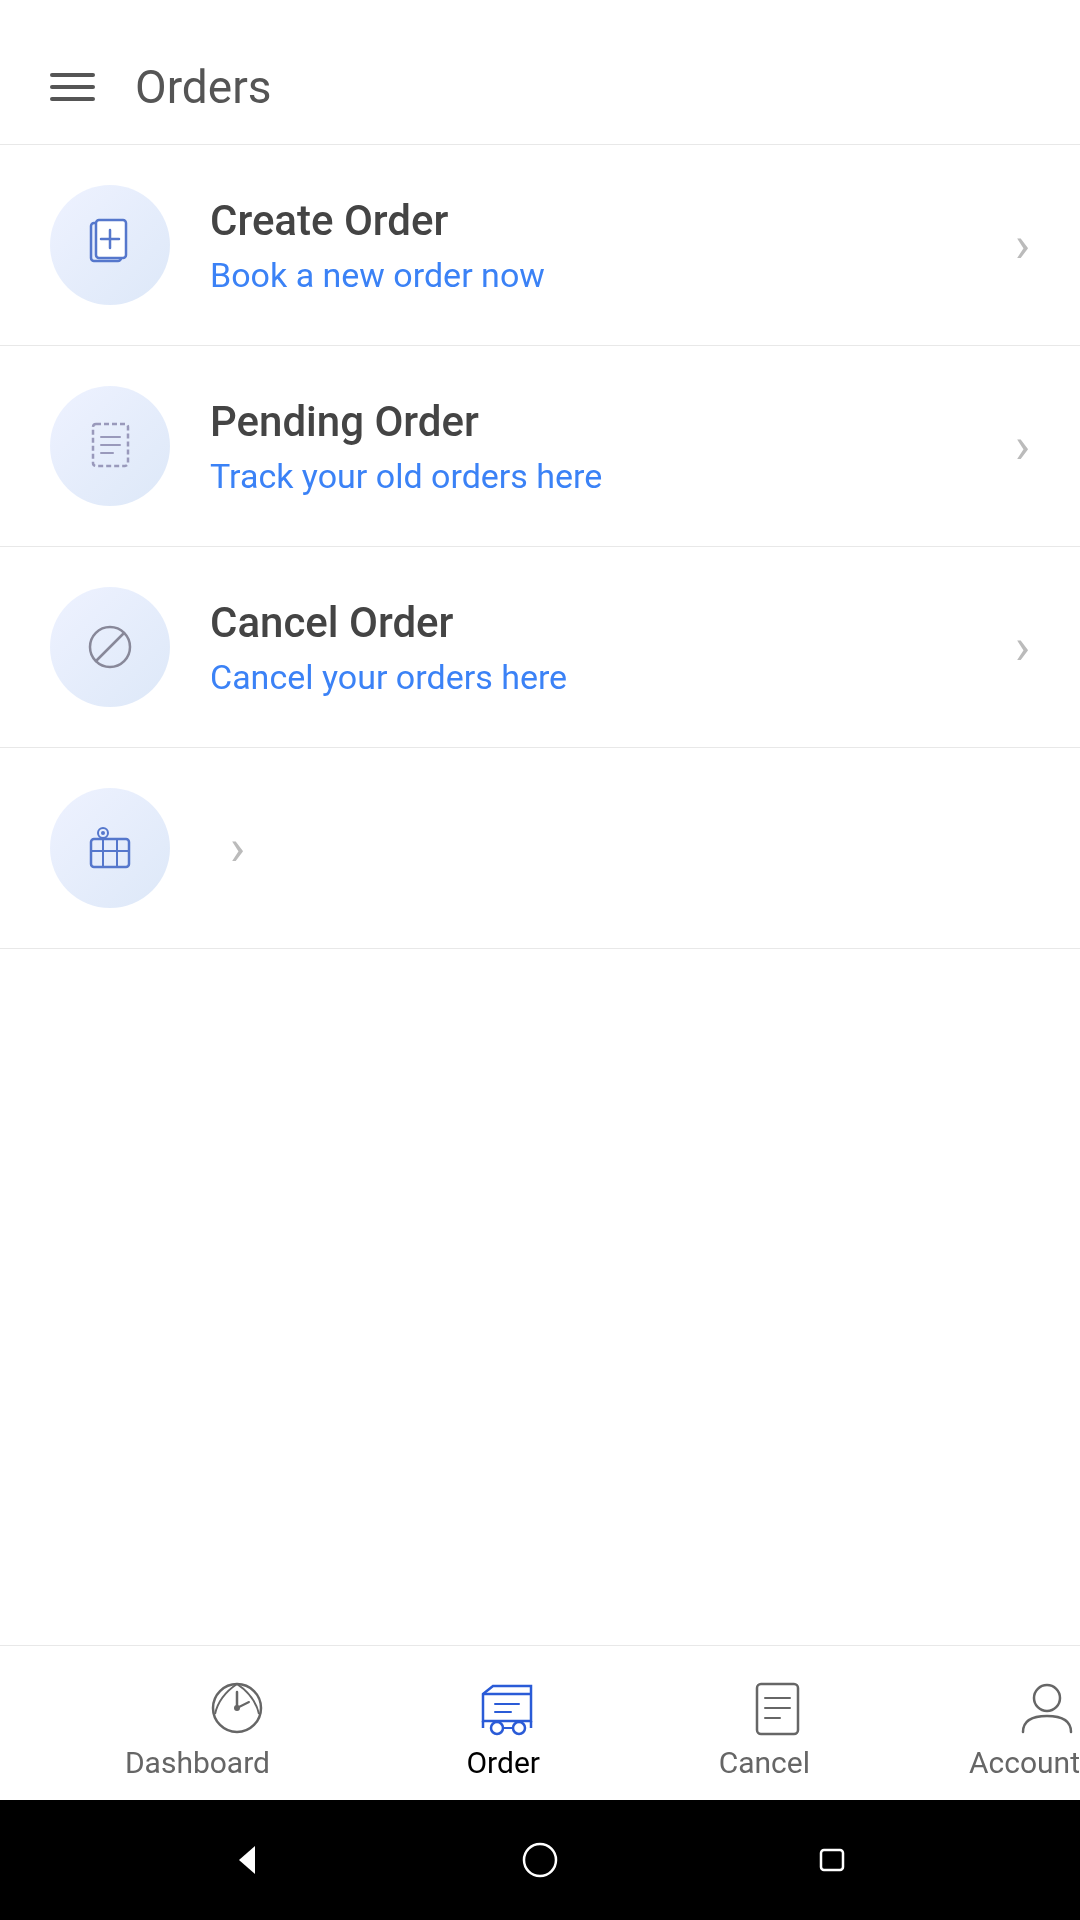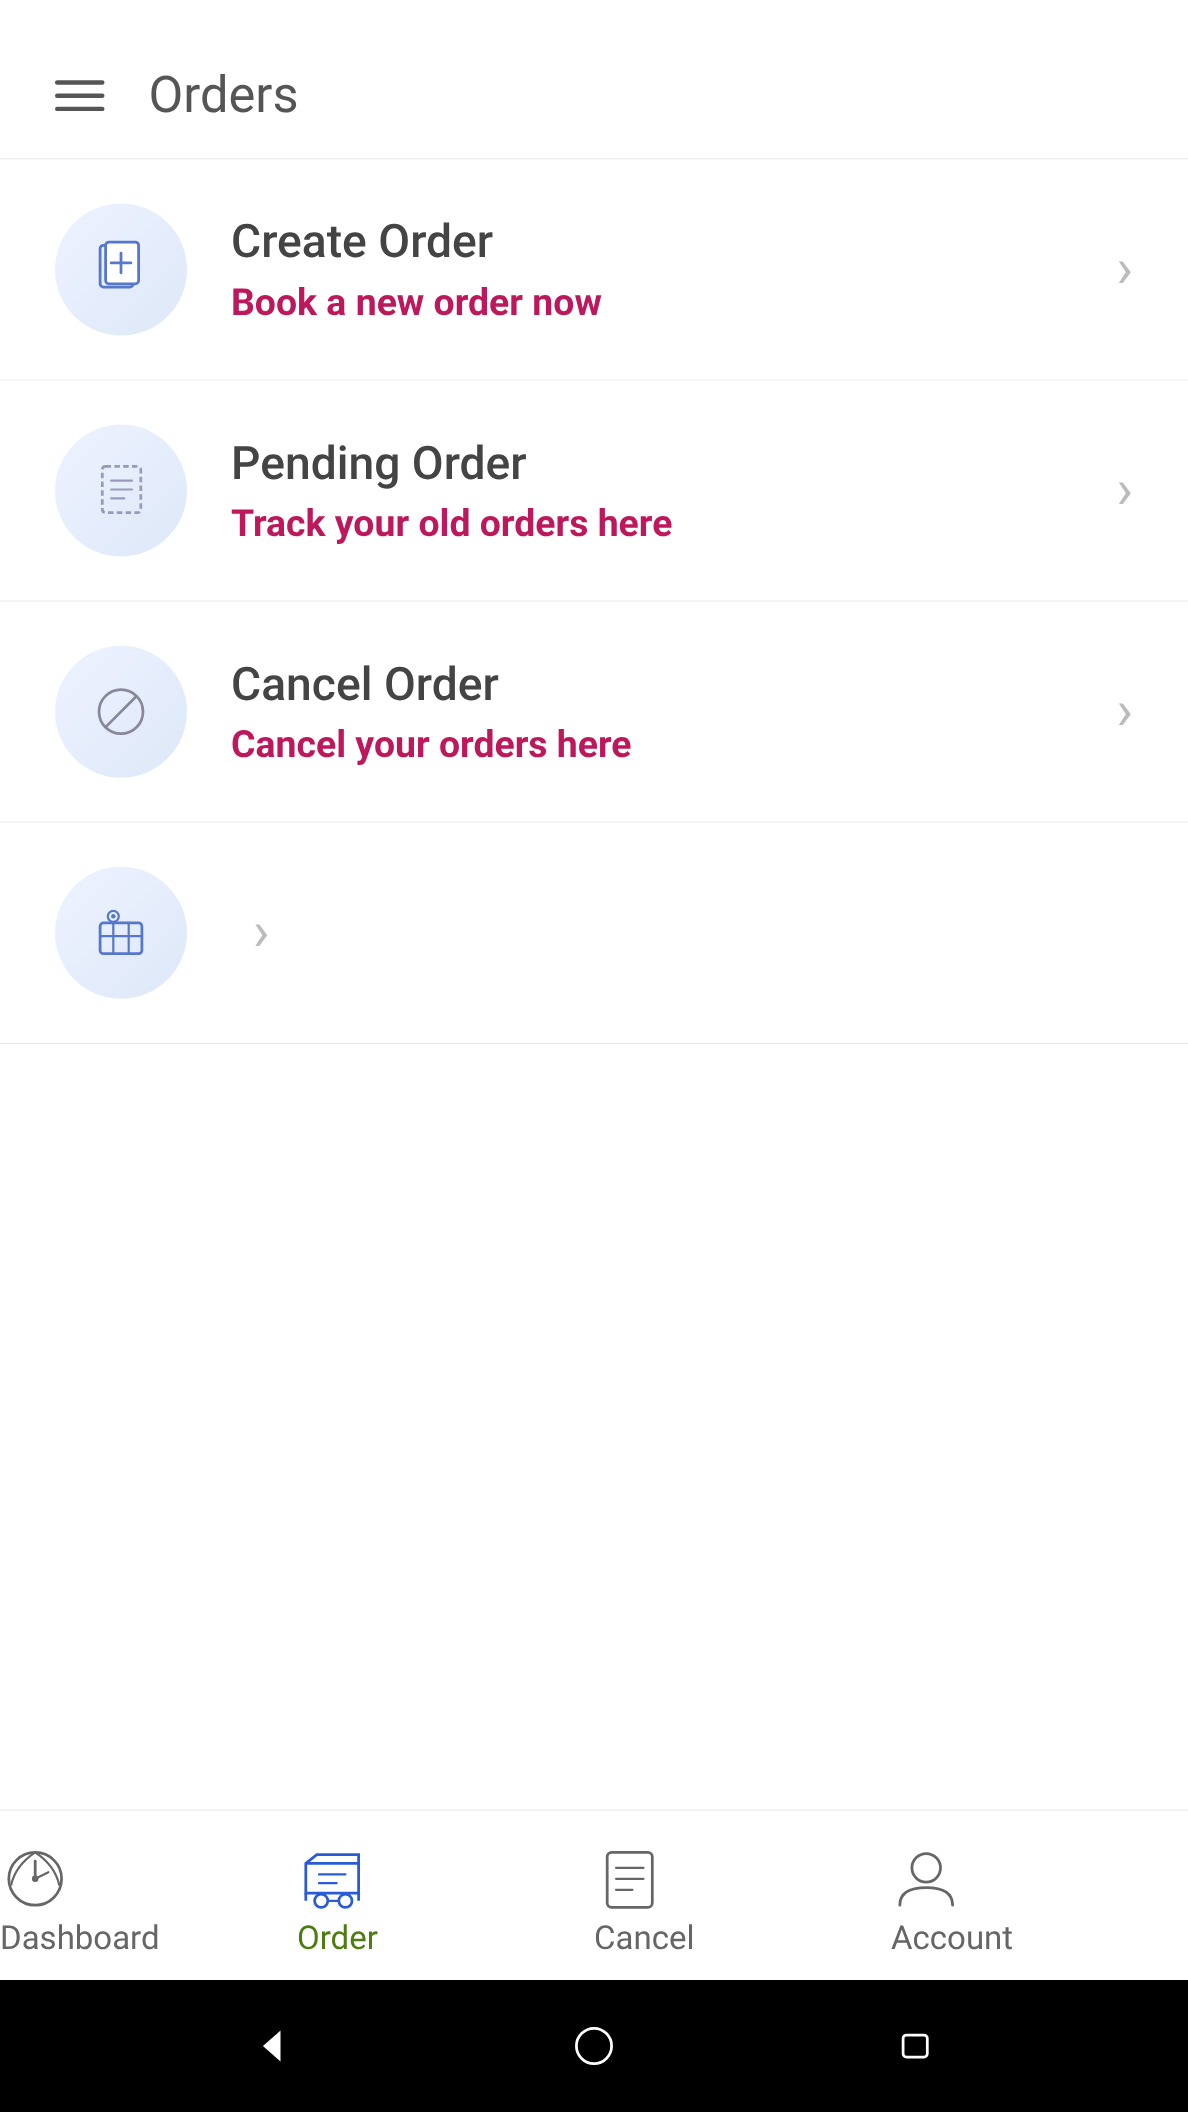--- a/index.html
+++ b/index.html
@@ -89,22 +89,22 @@
 
     .menu-title {
       font-size: 42px;
       color: #444;
       font-weight: 500;
       margin-bottom: 10px;
     }
 
     .menu-subtitle {
       font-size: 34px;
-      color: #be185d;
-      font-weight: 700;
+      color: #3b82f6;
+      font-weight: 400;
     }
 
     .chevron-right {
       color: #bbb;
       font-size: 50px;
       margin-left: 20px;
     }
 
     .spacer {
       flex: 1;
@@ -114,37 +114,37 @@
       display: flex;
       border-top: 1px solid #e8e8e8;
       background: #fff;
       padding: 30px 0 20px 0;
     }
 
     .nav-item {
       flex: 1;
       display: flex;
       flex-direction: column;
-      align-items: flex-start;
+      align-items: flex-end;
       cursor: pointer;
       gap: 4px;
     }
 
     .nav-item svg {
       width: 65px;
       height: 65px;
     }
 
     .nav-label {
       font-size: 30px;
       color: #666;
     }
 
     .nav-item.active .nav-label {
-      color: #4d7c0f;
+      color: #000000;
     }
 
     .nav-item.active svg {
       color: #2a5bd7;
     }
 
     .android-nav {
       background: #000;
       height: 120px;
       display: flex;

